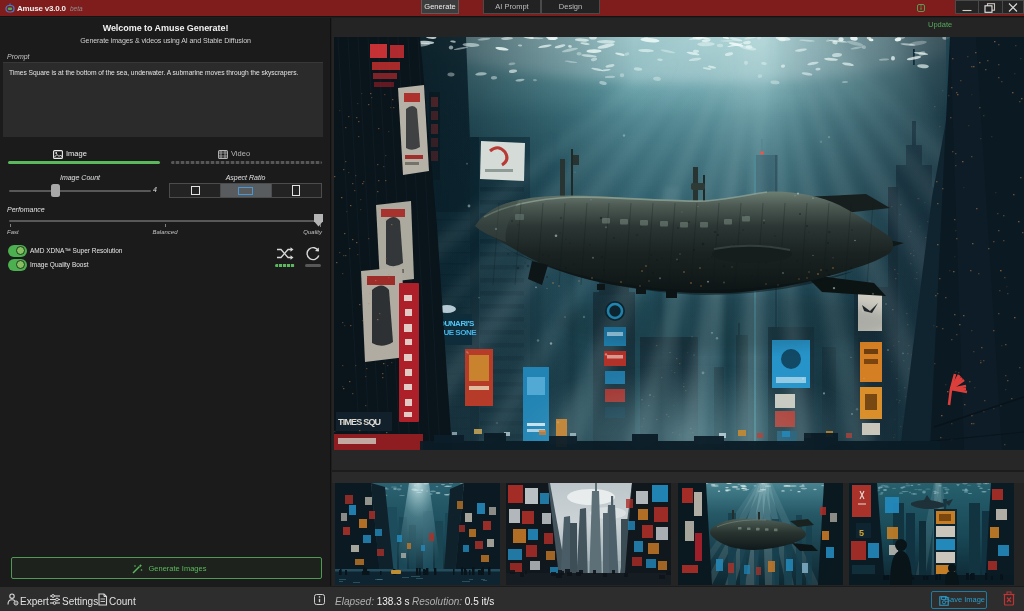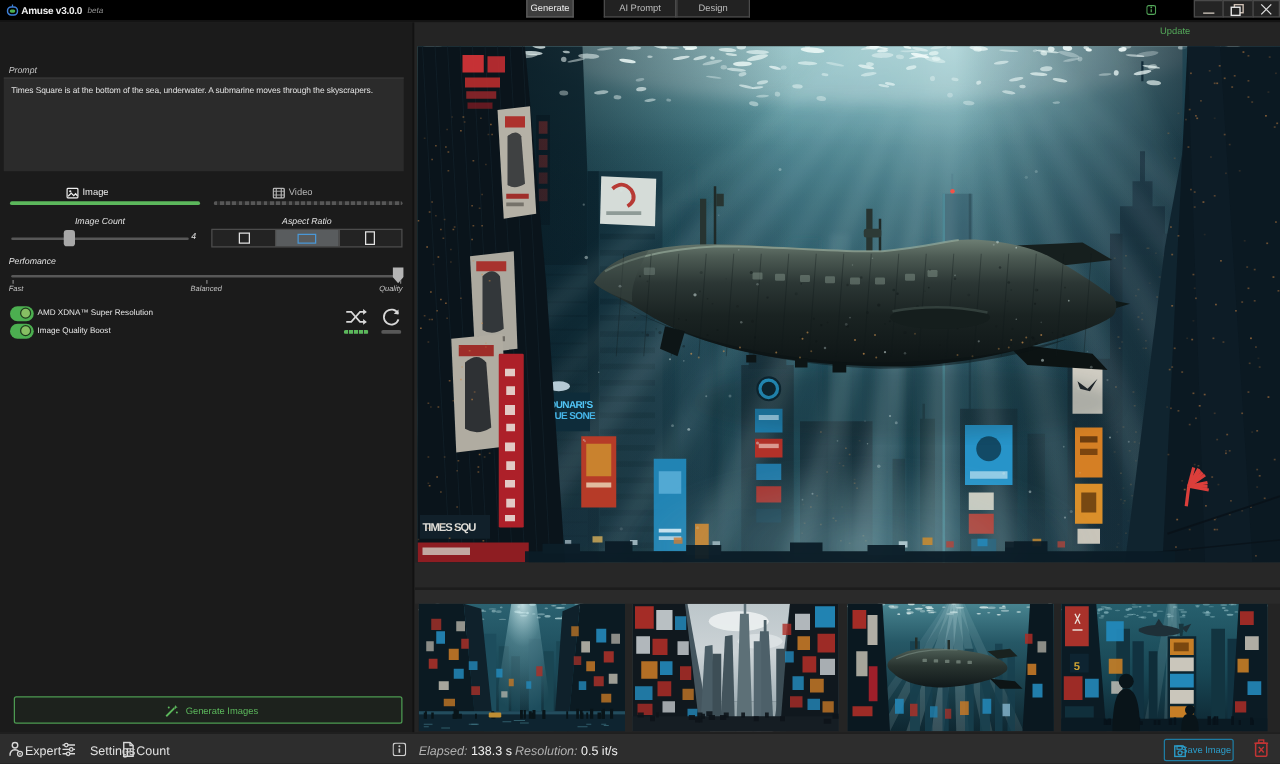--- a/index.html
+++ b/index.html
@@ -1,19 +1,19 @@
 <!DOCTYPE html>
 <html><head><meta charset="utf-8"><style>
 *{margin:0;padding:0;box-sizing:border-box}
 html,body{width:1024px;height:611px;overflow:hidden;background:#1e1e1e;
 font-family:"Liberation Sans",sans-serif;}
 #app{position:relative;width:1024px;height:611px;background:#1e1e1e}
 .abs{position:absolute}
 
-#titlebar{position:absolute;left:0;top:0;width:1024px;height:17px;background:#000000;border-bottom:1px solid #131313}
+#titlebar{position:absolute;left:0;top:0;width:1024px;height:17px;background:#7f1d1d;border-bottom:1px solid #131313}
 #tb-title{position:absolute;left:17px;top:3.5px;font-size:8px;font-weight:bold;color:#efefef;letter-spacing:-0.2px}
 #tb-beta{position:absolute;left:70px;top:5px;font-size:6.5px;font-style:italic;color:#8f8f8f}
 .tab{position:absolute;top:0;height:14px;line-height:14px;text-align:center;font-size:7.5px;border:1px solid #4a4a4a;border-top:none;border-radius:0 0 0 0;color:#bdbdbd;background:#222}
 .tab.active{background:#3d3d3d;color:#ececec;border-color:#5c5c5c}
 #upd{position:absolute;top:20px;left:917px;color:#54a95a;font-size:7.5px}
 .winbtn{position:absolute;top:0;height:14px;border:1px solid #4a4a4a;background:#242424}
 
 #left{position:absolute;left:0;top:18px;width:331px;height:568px;background:#1b1b1b;border-right:1px solid #101010}
 #welcome{position:absolute;left:0;top:23px;width:331px;text-align:center;font-size:9px;font-weight:bold;color:#f2f2f2;letter-spacing:-0.05px}
 #subtitle{position:absolute;left:0;top:37px;width:331px;text-align:center;font-size:7.1px;color:#cfcfcf;letter-spacing:-0.1px}
@@ -67,20 +67,22 @@
       </svg>
       <svg class="abs" style="left:984px;top:3px" width="13" height="10" viewBox="0 0 13 10">
         <rect x="3.5" y="0.7" width="7" height="6.5" fill="none" stroke="#cfc0b4" stroke-width="1.1"></rect>
         <rect x="1" y="2.8" width="7" height="6.5" fill="#242424" stroke="#e8e8e8" stroke-width="1.1"></rect>
       </svg>
       <svg class="abs" style="left:1008px;top:3px" width="10" height="9" viewBox="0 0 10 9">
         <path d="M1 0.5 L9 8.5 M9 0.5 L1 8.5" stroke="#dadada" stroke-width="1.1"></path>
       </svg>
     </div>
     <div id="left"></div>
+    <div id="welcome">Welcome to Amuse Generate!</div>
+    <div id="subtitle">Generate images &amp; videos using AI and Stable Diffusion</div>
     <div id="promptlbl">Prompt</div>
     <div id="prompt">Times Square is at the bottom of the sea, underwater. A submarine moves through the skyscrapers.</div>
     <div class="seglbl" style="left:66px;top:149px"><svg class="abs" style="left:-13px;top:1px" width="10" height="9" viewBox="0 0 10 9">
         <rect x="0.6" y="0.6" width="8.8" height="7.8" rx="1" fill="none" stroke="#ededed" stroke-width="1.1"></rect>
         <circle cx="3.2" cy="3" r="0.9" fill="#ededed"></circle>
         <path d="M1.5 7 L4 4.5 L6 6.5 L7.5 5 L9 6.8" stroke="#ededed" stroke-width="1" fill="none"></path>
       </svg>Image</div>
     <div class="seglbl" id="lbl-video" style="left:231px;top:149px"><svg class="abs" style="left:-13px;top:1px" width="10" height="9" viewBox="0 0 10 9">
         <rect x="0.6" y="0.6" width="8.8" height="7.8" rx="1" fill="none" stroke="#b5b5b5" stroke-width="1.1"></rect>
         <line x1="3" y1="0.6" x2="3" y2="8.4" stroke="#b5b5b5" stroke-width="0.9"></line>
@@ -1606,21 +1608,21 @@
       </svg>
       <div class="stitem" style="left:20px">Expert</div>
       <svg class="sticon" style="left:49px" width="12" height="13" viewBox="0 0 12 13">
         <line x1="1" y1="3" x2="11" y2="3" stroke="#d8d8d8" stroke-width="1.1"></line>
         <line x1="1" y1="6.5" x2="11" y2="6.5" stroke="#d8d8d8" stroke-width="1.1"></line>
         <line x1="1" y1="10" x2="11" y2="10" stroke="#d8d8d8" stroke-width="1.1"></line>
         <circle cx="4" cy="3" r="1.4" fill="#2d2d2d" stroke="#d8d8d8" stroke-width="1"></circle>
         <circle cx="8" cy="6.5" r="1.4" fill="#2d2d2d" stroke="#d8d8d8" stroke-width="1"></circle>
         <circle cx="5.5" cy="10" r="1.4" fill="#2d2d2d" stroke="#d8d8d8" stroke-width="1"></circle>
       </svg>
-      <div class="stitem" style="left:72px">Settings</div>
+      <div class="stitem" style="left:62px">Settings</div>
       <svg class="sticon" style="left:97px" width="11" height="13" viewBox="0 0 11 13">
         <path d="M2 1 h5 l2.5 2.5 V12 H2 Z" fill="none" stroke="#d8d8d8" stroke-width="1.1"></path>
         <path d="M7 1 V3.5 H9.5" fill="none" stroke="#d8d8d8" stroke-width="1"></path>
         <line x1="3.5" y1="6" x2="8" y2="6" stroke="#d8d8d8" stroke-width="0.9"></line>
         <line x1="3.5" y1="8.5" x2="8" y2="8.5" stroke="#d8d8d8" stroke-width="0.9"></line>
       </svg>
       <div class="stitem" style="left:109px">Count</div>
       <svg class="sticon" style="left:314px;top:7px" width="11" height="11" viewBox="0 0 11 11">
         <rect x="0.5" y="0.5" width="10" height="10" rx="2" fill="none" stroke="#cfcfcf" stroke-width="1"></rect>
         <line x1="5.5" y1="4.8" x2="5.5" y2="8.2" stroke="#cfcfcf" stroke-width="1.3"></line>

